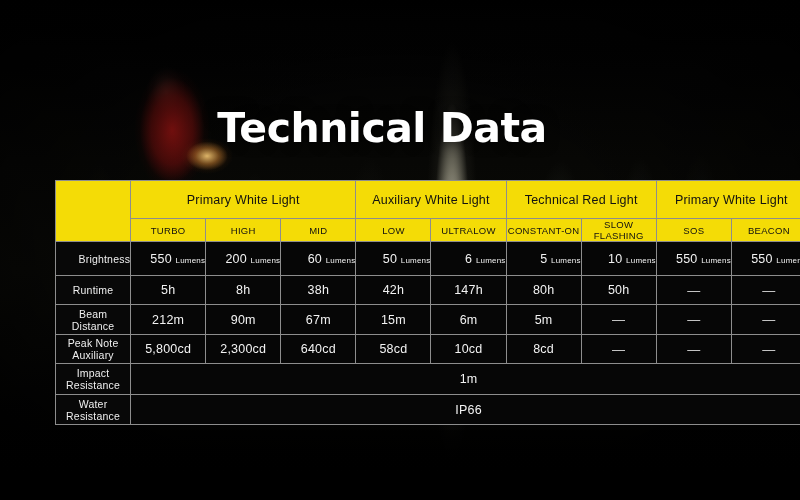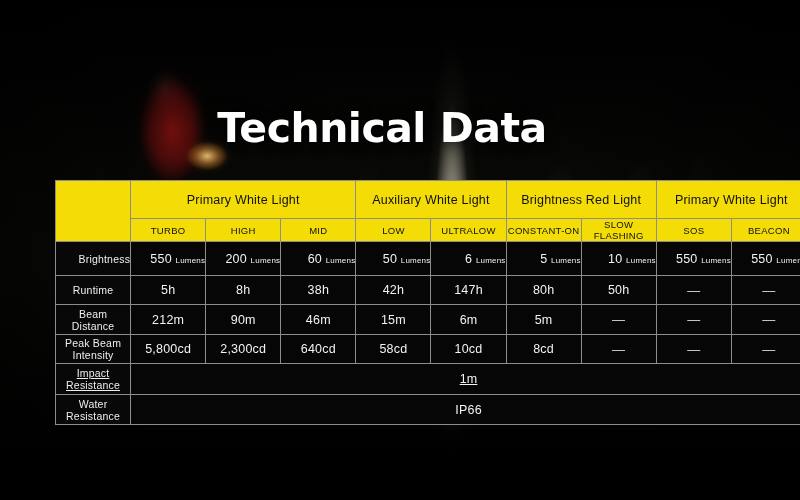--- a/index.html
+++ b/index.html
@@ -115,21 +115,21 @@
     font-size: 12.5px;
     letter-spacing: 0.2px;
   }
   .unit { font-size: 8px; letter-spacing: 0.2px; }
   .dash { color: #dcdcdc; font-size: 13px; }
 
   tr.r-bright td { height: 34px; text-align: right; }
   tr.r-runtime td { height: 29px; }
   tr.r-beam td { height: 30px; }
   tr.r-peak td { height: 29px; }
-  tr.r-impact td { height: 31px; text-decoration: underline; }
+  tr.r-impact td { height: 31px; }
   tr.r-water td { height: 30px; }
 
   
   .footnote {
     position: absolute;
     left: 70px; top: 444px;
     width: 660px;
     text-align: center;
     color: #6f6a5c;
     font-size: 8.2px;
@@ -148,21 +148,21 @@
 
   <div class="title">Technical Data</div>
 
   <table class="spec-table">
     <tbody>
 
       <tr>
         <td class="hdr hdr-blank" rowspan="2"></td>
         <td class="hdr hdr-group" colspan="3">Primary White Light</td>
         <td class="hdr hdr-group" colspan="2">Auxiliary White Light</td>
-        <td class="hdr hdr-group" colspan="2">Brightness Red Light</td>
+        <td class="hdr hdr-group" colspan="2">Technical Red Light</td>
         <td class="hdr hdr-group" colspan="2">Primary White Light</td>
       </tr>
 
       <tr>
         <td class="hdr hdr-mode">TURBO</td>
         <td class="hdr hdr-mode">HIGH</td>
         <td class="hdr hdr-mode">MID</td>
         <td class="hdr hdr-mode">LOW</td>
         <td class="hdr hdr-mode">ULTRALOW</td>
         <td class="hdr hdr-mode">CONSTANT-ON</td>
@@ -194,31 +194,31 @@
         <td class="cell">80h</td>
         <td class="cell">50h</td>
         <td class="cell dash">—</td>
         <td class="cell dash">—</td>
       </tr>
 
       <tr class="r-beam">
         <td class="rowlabel"><span>Beam</span><br><span>Distance</span></td>
         <td class="cell">212m</td>
         <td class="cell">90m</td>
-        <td class="cell">46m</td>
+        <td class="cell">67m</td>
         <td class="cell">15m</td>
         <td class="cell">6m</td>
         <td class="cell">5m</td>
         <td class="cell dash">—</td>
         <td class="cell dash">—</td>
         <td class="cell dash">—</td>
       </tr>
 
       <tr class="r-peak">
-        <td class="rowlabel"><span>Peak Beam</span><br><span>Intensity</span></td>
+        <td class="rowlabel"><span>Peak Note</span><br><span>Auxiliary</span></td>
         <td class="cell">5,800cd</td>
         <td class="cell">2,300cd</td>
         <td class="cell">640cd</td>
         <td class="cell">58cd</td>
         <td class="cell">10cd</td>
         <td class="cell">8cd</td>
         <td class="cell dash">—</td>
         <td class="cell dash">—</td>
         <td class="cell dash">—</td>
       </tr>

